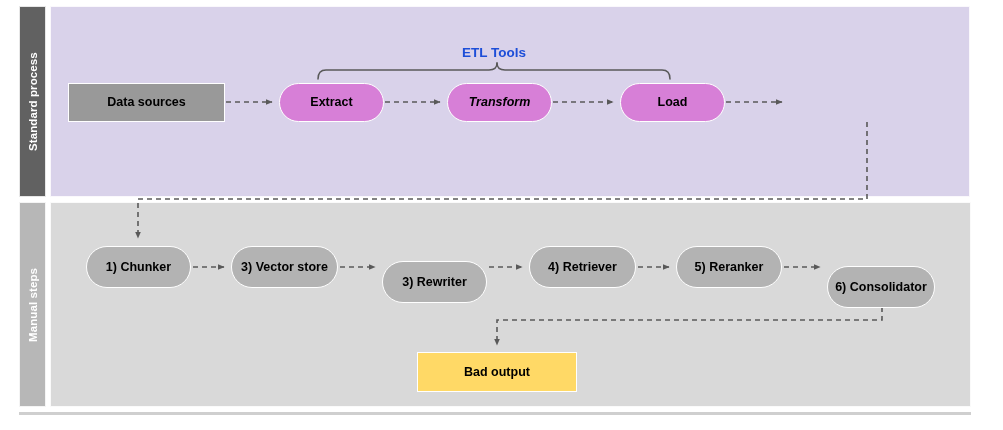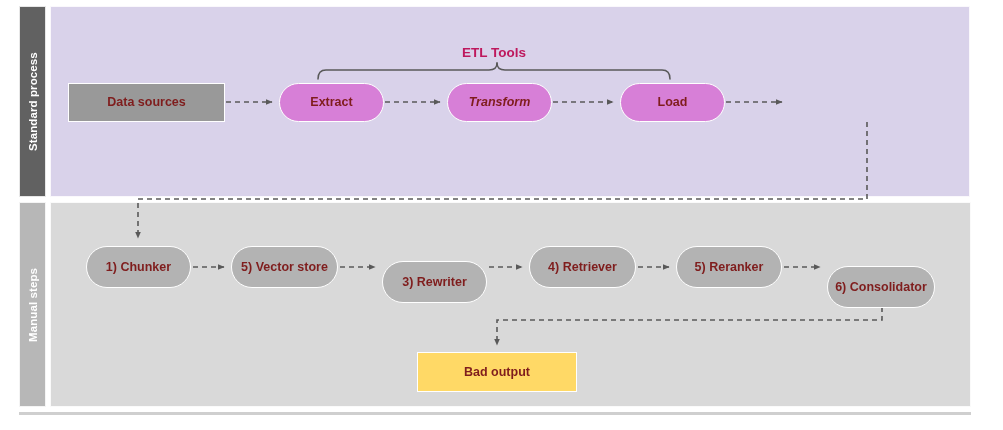--- a/index.html
+++ b/index.html
@@ -52,21 +52,21 @@
   }
 
   
   .node {
     position: absolute;
     box-sizing: border-box;
     display: flex;
     align-items: center;
     justify-content: center;
     text-align: center;
-    color: #7f1d1d;
+    color: #000000;
     font-weight: bold;
     font-size: 12.5px;
     line-height: 15px;
     border: 1.4px solid #ffffff;
     padding: 0 6px;
   }
   .node.rect  { border-radius: 0; }
   .node.pill  { border-radius: 999px; }
 
   .n-grey   { background:#999999; }
@@ -90,21 +90,21 @@
   #node-consolidator  { left:827px; top:246px; width:108px; height:42px;margin-top:20px; }
 
   #node-bad-output    { left:417px; top:352px; width:160px; height:40px; }
 
   
   #etl-label {
     position: absolute;
     left: 404px; top: 45px;
     width: 180px;
     text-align: center;
-    color: #be185d;
+    color: #1d4ed8;
     font-size: 13.5px;
     font-weight: bold;
   }
 
   
   #wires {
     position: absolute;
     left: 0; top: 0;
     width: 1003px; height: 430px;
     pointer-events: none;
@@ -165,21 +165,21 @@
 
   <div class="node pill n-pinkc" id="node-extract">Extract</div>
 
   <div class="node pill n-pinkc" id="node-transform">Transform</div>
 
   <div class="node pill n-pinkc" id="node-load">Load</div>
 
 
   <div class="node pill n-greyp" id="node-chunker">1) Chunker</div>
 
-  <div class="node pill n-greyp" id="node-vector-store">5) Vector store</div>
+  <div class="node pill n-greyp" id="node-vector-store">3) Vector store</div>
 
   <div class="node pill n-greyp" id="node-rewriter">3) Rewriter</div>
 
   <div class="node pill n-greyp" id="node-retriever">4) Retriever</div>
 
   <div class="node pill n-greyp" id="node-reranker">5) Reranker</div>
 
   <div class="node pill n-greyp" id="node-consolidator">6) Consolidator</div>
 
   <div class="node rect n-yellow" id="node-bad-output">Bad output</div>

